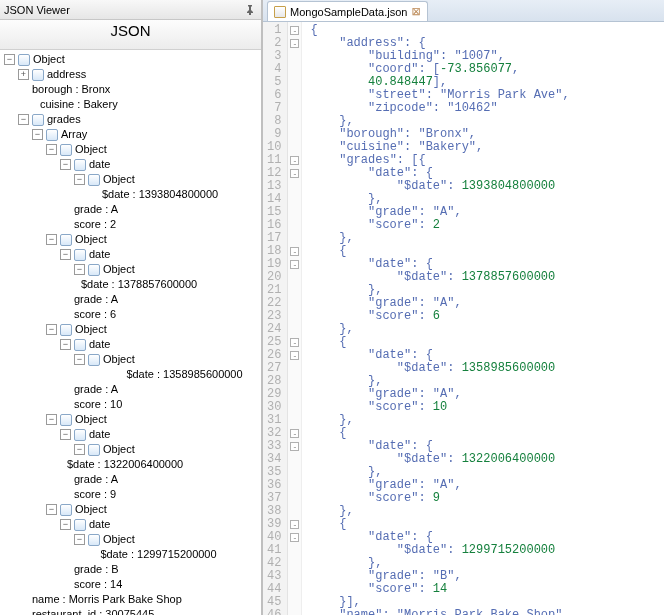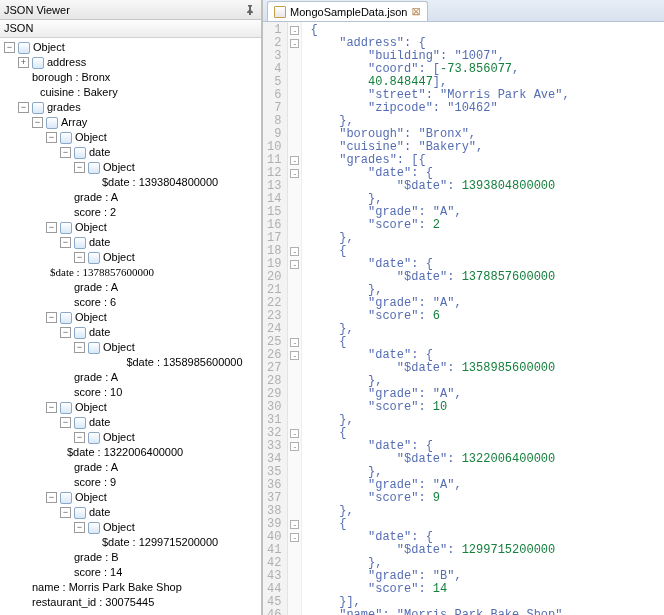--- a/index.html
+++ b/index.html
@@ -35,22 +35,23 @@
   .panel-header .pin-icon {
     width: 14px; height: 14px;
     display: flex; align-items: center; justify-content: center;
     color: #555;
     cursor: pointer;
   }
   .col-header {
     background: linear-gradient(#fdfdfd,#ececec);
     border-bottom: 1px solid #d0d0d0;
     padding: 2px 4px;
-    font-size: 11px;
-    height: 18px;
+    font-size: 15px;
+    height: 30px;
+    text-align: center;
   }
   .tree {
     flex: 1;
     overflow: auto;
     padding: 2px 0 10px 0;
     background: #fff;
   }
   .tree-row {
     display: flex;
     align-items: center;
@@ -247,21 +248,21 @@
       <div class="tree-row" style="padding-left: 60px;">
         <span class="tgl">−</span>
         <span class="node-icon"></span>
         <span class="node-label">date</span>
       </div>
       <div class="tree-row" style="padding-left: 74px;">
         <span class="tgl">−</span>
         <span class="node-icon"></span>
         <span class="node-label">Object</span>
       </div>
-      <div class="tree-row" style="padding-left: 36px; font-family: Liberation Serif, serif;">
+      <div class="tree-row" style="padding-left: 67px;">
         <span class="tgl blank"></span>
         <span class="node-label">$date : 1378857600000</span>
       </div>
       <div class="tree-row" style="padding-left: 60px;">
         <span class="tgl blank"></span>
         <span class="node-label">grade : A</span>
       </div>
       <div class="tree-row" style="padding-left: 60px;">
         <span class="tgl blank"></span>
         <span class="node-label">score : 6</span>
@@ -328,21 +329,21 @@
       <div class="tree-row" style="padding-left: 60px;">
         <span class="tgl">−</span>
         <span class="node-icon"></span>
         <span class="node-label">date</span>
       </div>
       <div class="tree-row" style="padding-left: 74px;">
         <span class="tgl">−</span>
         <span class="node-icon"></span>
         <span class="node-label">Object</span>
       </div>
-      <div class="tree-row" style="padding-left: 88px;">
+      <div class="tree-row" style="padding-left: 60px; flex-direction: column;">
         <span class="tgl blank"></span>
         <span class="node-label">$date : 1299715200000</span>
       </div>
       <div class="tree-row" style="padding-left: 60px;">
         <span class="tgl blank"></span>
         <span class="node-label">grade : B</span>
       </div>
       <div class="tree-row" style="padding-left: 60px;">
         <span class="tgl blank"></span>
         <span class="node-label">score : 14</span>

